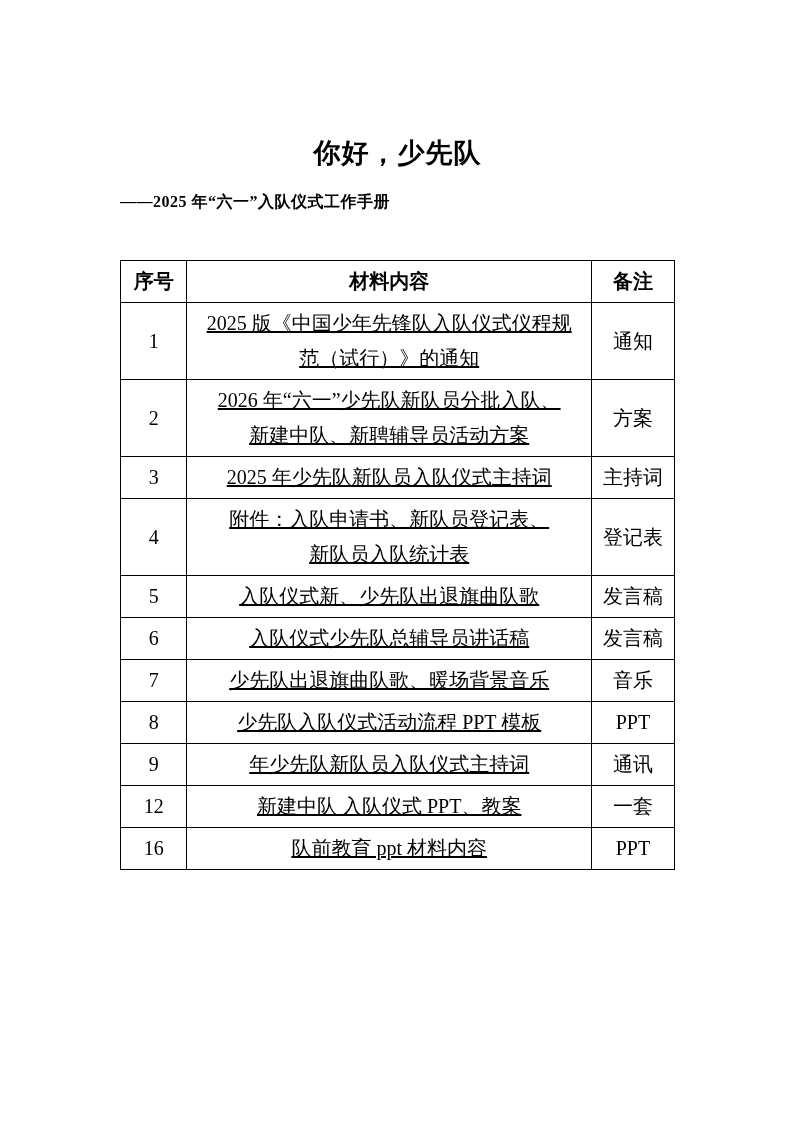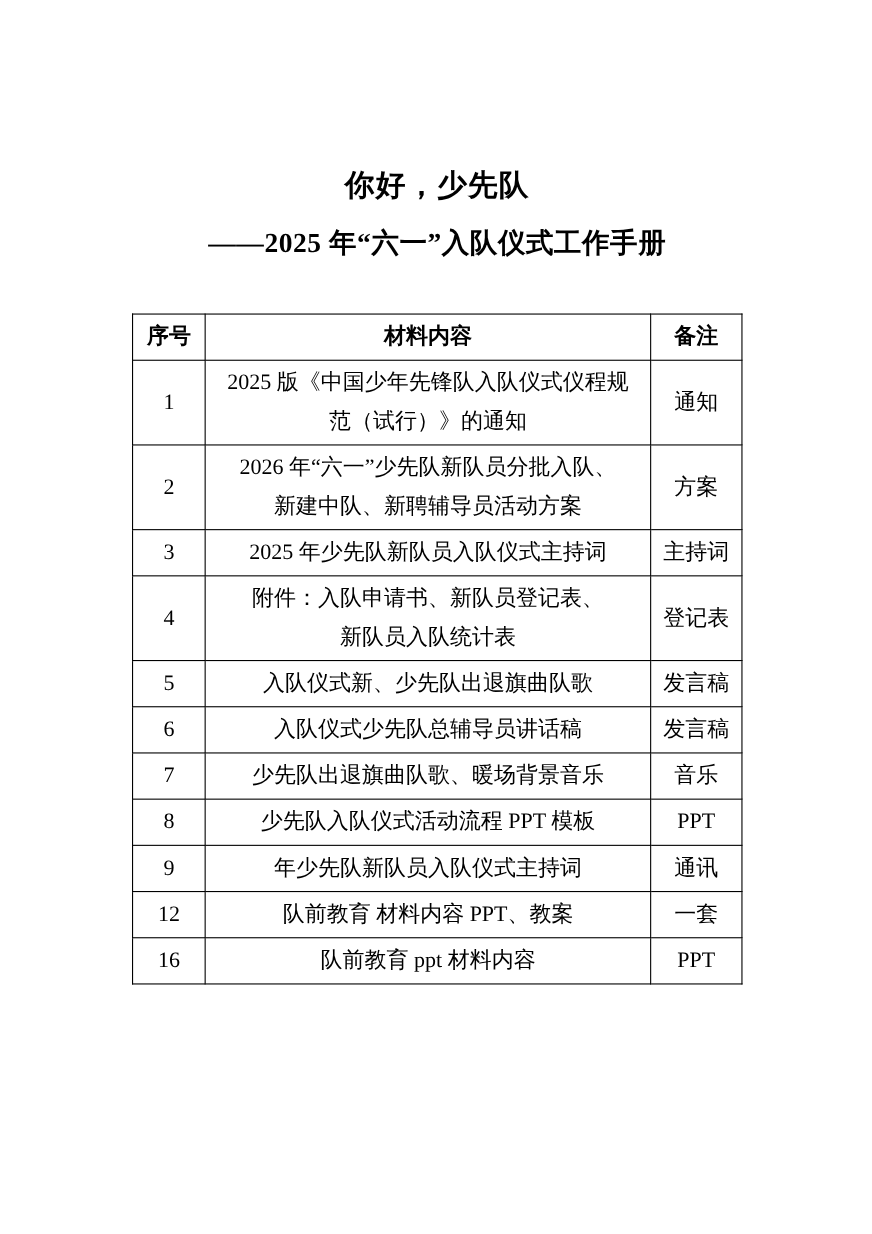--- a/index.html
+++ b/index.html
@@ -14,31 +14,30 @@
     font-family: "Liberation Serif", "DejaVu Serif", serif;
     color: #000000;
     overflow: hidden;
   }
   .page {
     width: 793px;
     height: 1122px;
     padding: 138px 118px 0 120px;
   }
   .title {
-    margin: 16px;
+    margin: 1px;
     text-align: center;
     font-size: 27px;
     font-weight: bold;
     line-height: 1.1;
     letter-spacing: 1px;
   }
   .subtitle {
     margin: 24px 0 0 0;
-    text-align: center;
-    font-size: 25px;
+    font-size: 16px;
     font-weight: bold;
     line-height: 1.1;
     letter-spacing: 0.5px;
   }
   table.materials {
     width: 100%;
     margin-top: 50px;
     border-collapse: collapse;
     table-layout: fixed;
   }
@@ -52,20 +51,21 @@
     padding: 3px 8px;
   }
   table.materials th {
     font-weight: bold;
   }
   col.col-num  { width: 12%; }
   col.col-main { width: 73%; }
   col.col-note { width: 15%; }
   td.content {
     white-space: pre-line;
+    text-decoration: underline;
   }
 </style>
 </head>
 <body>
 
 <div class="page">
 
   <h1 class="title">你好，少先队</h1>
   <h2 class="subtitle">——2025 年“六一”入队仪式工作手册</h2>
 
@@ -126,21 +126,21 @@
         <td class="content">少先队入队仪式活动流程 PPT 模板</td>
         <td class="note">PPT</td>
       </tr>
       <tr>
         <td class="num">9</td>
         <td class="content">年少先队新队员入队仪式主持词</td>
         <td class="note">通讯</td>
       </tr>
       <tr>
         <td class="num">12</td>
-        <td class="content">队前教育 材料内容 PPT、教案</td>
+        <td class="content">新建中队 入队仪式 PPT、教案</td>
         <td class="note">一套</td>
       </tr>
       <tr>
         <td class="num">16</td>
         <td class="content">队前教育 ppt 材料内容</td>
         <td class="note">PPT</td>
       </tr>
     </tbody>
   </table>
 

